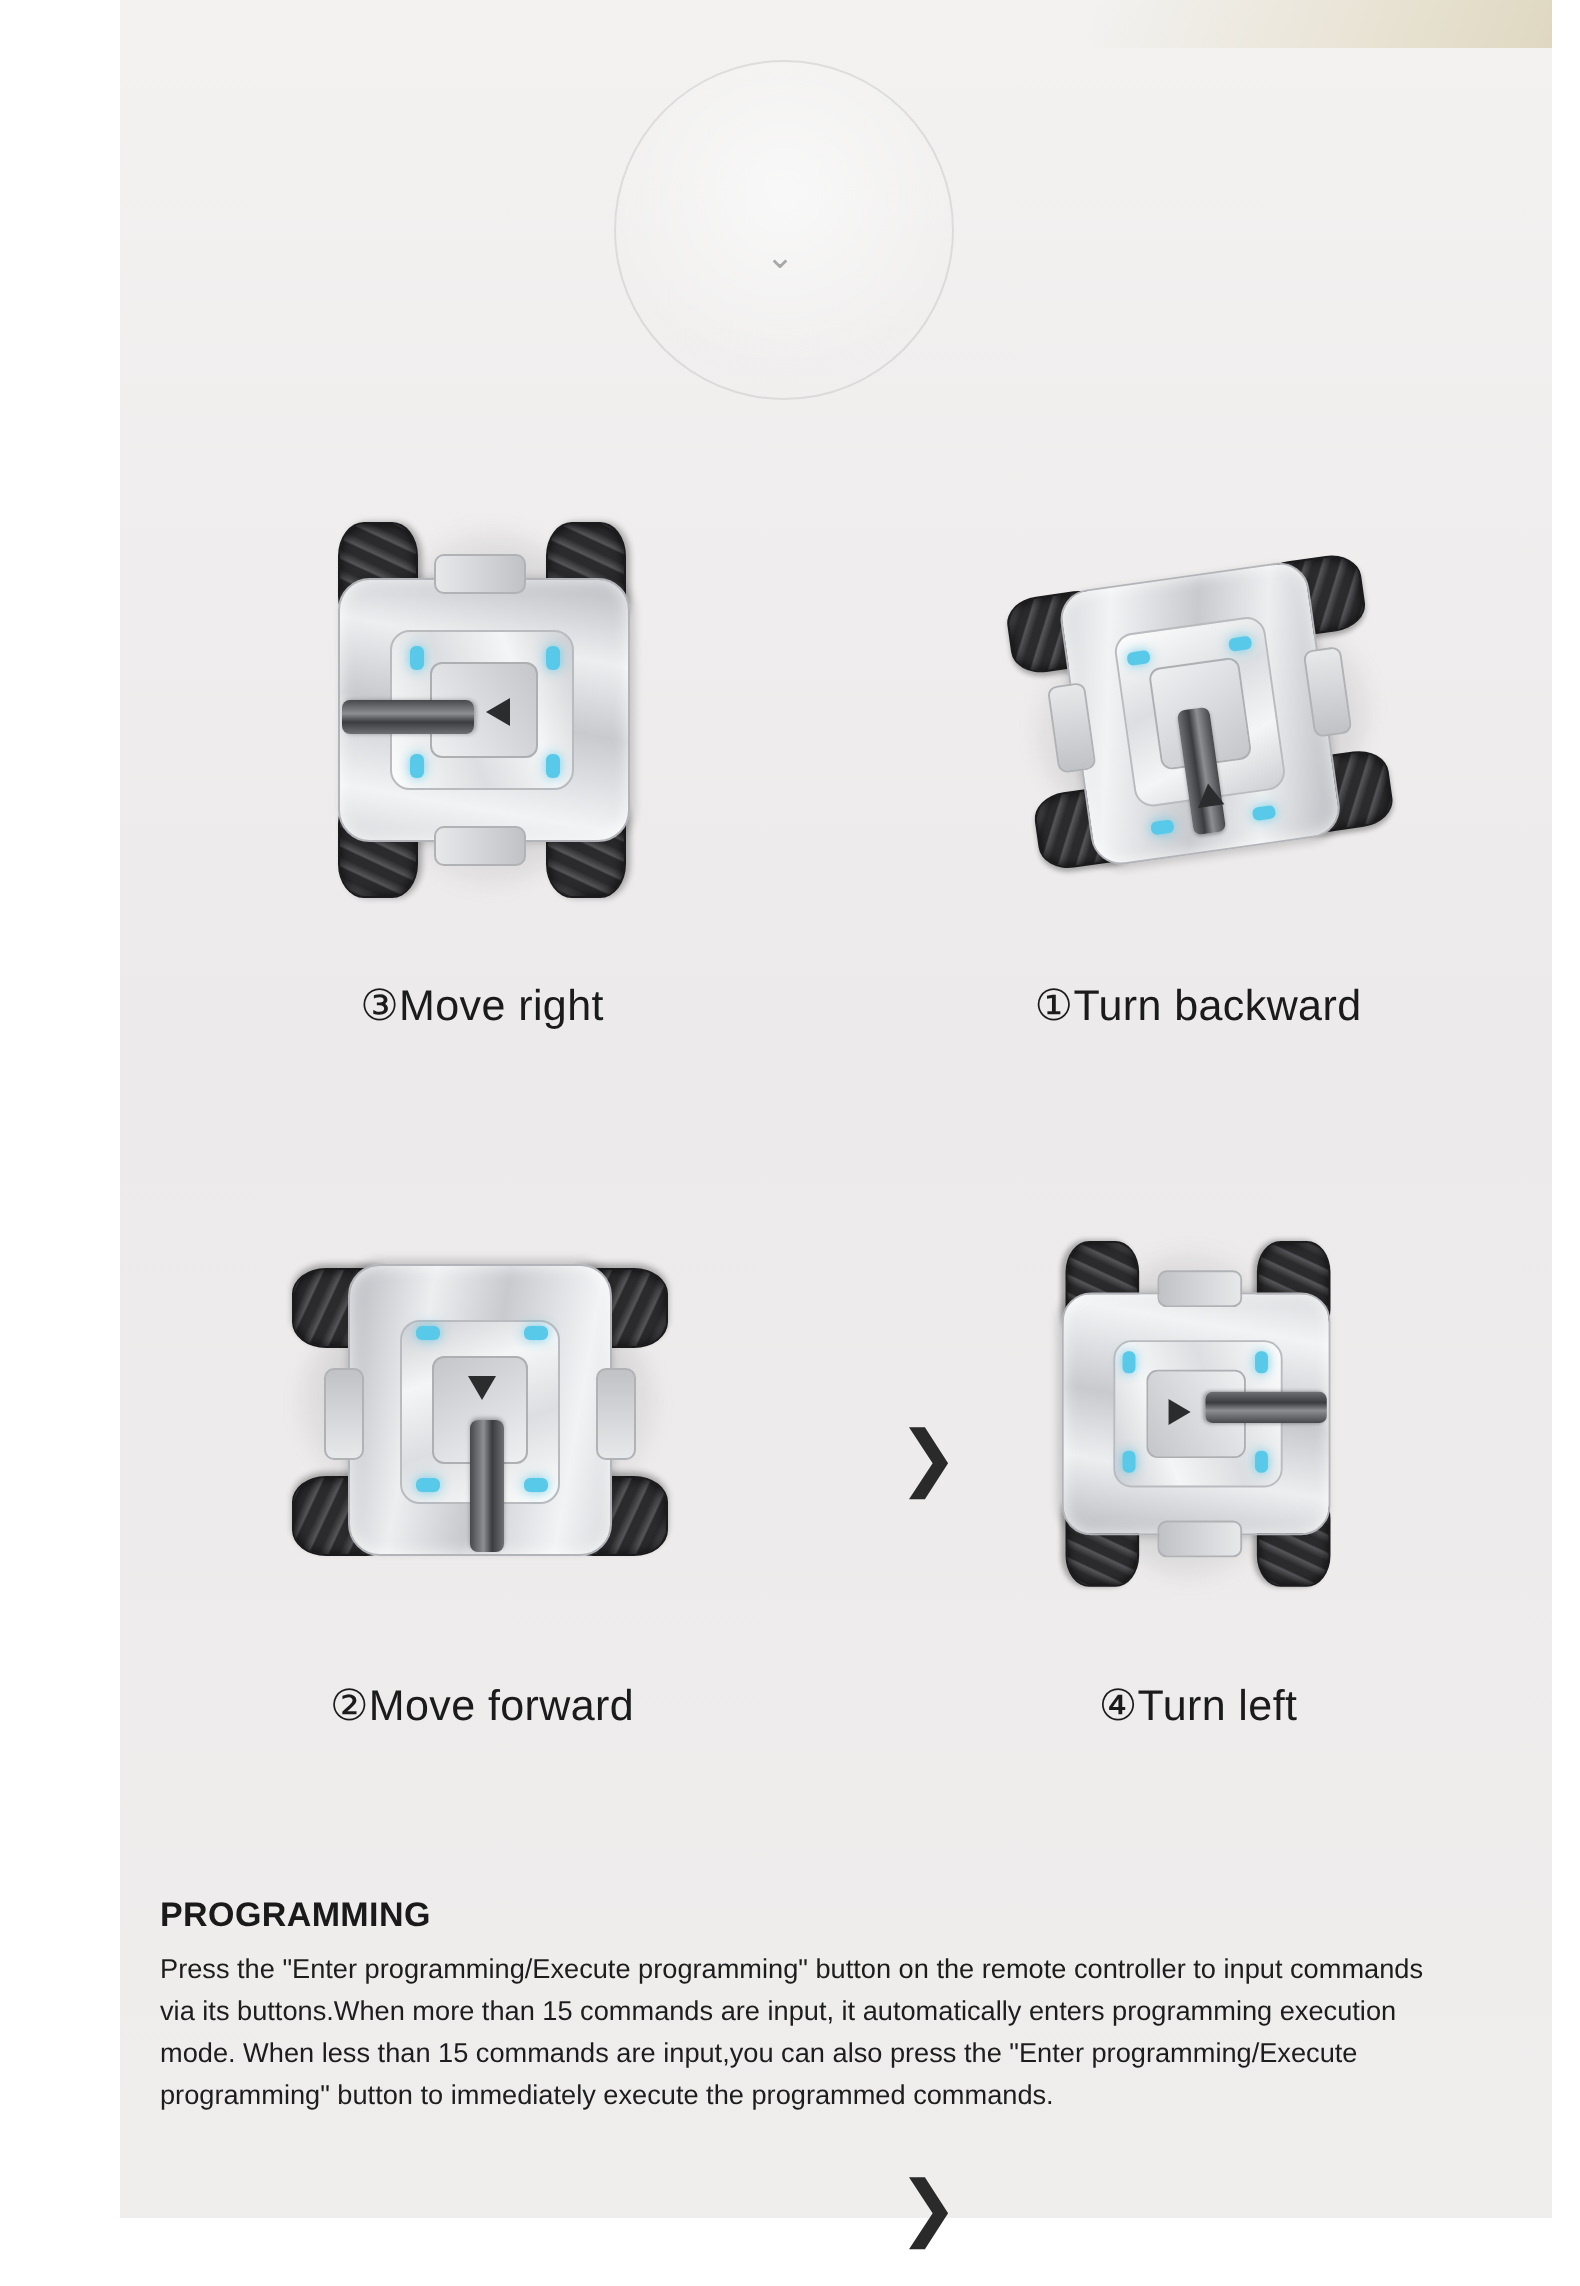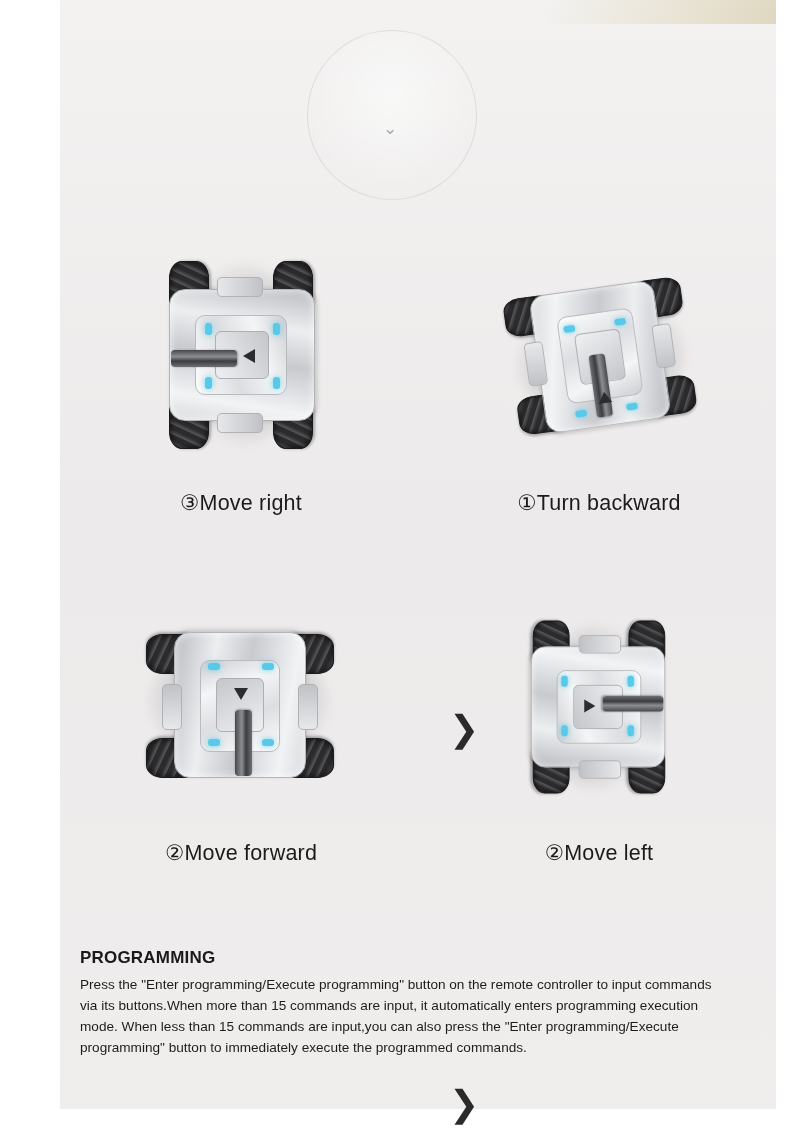--- a/index.html
+++ b/index.html
@@ -342,21 +342,21 @@
           <div class="plate"></div>
           <div class="core"></div>
           <div class="barrel"></div>
           <div class="tri" style="left:88px; top:84px;"></div>
           <div class="led" style="left:62px; top:42px;"></div>
           <div class="led" style="left:116px; top:42px;"></div>
           <div class="led" style="left:62px; top:114px;"></div>
           <div class="led" style="left:116px; top:114px;"></div>
         </div>
       </div>
-      <div class="caption">②Move left</div>
+      <div class="caption">④Turn left</div>
     </div>
 
     <div class="arrow a1">❯</div>
     <div class="arrow a2">❯</div>
   </div>
 
   <div class="footer">
     <h3>PROGRAMMING</h3>
     <p>Press the "Enter programming/Execute programming" button on the remote controller to input commands via its buttons.When more than 15 commands are input, it automatically enters programming execution mode. When less than 15 commands are input,you can also press the "Enter programming/Execute programming" button to immediately execute the programmed commands.</p>
   </div>

